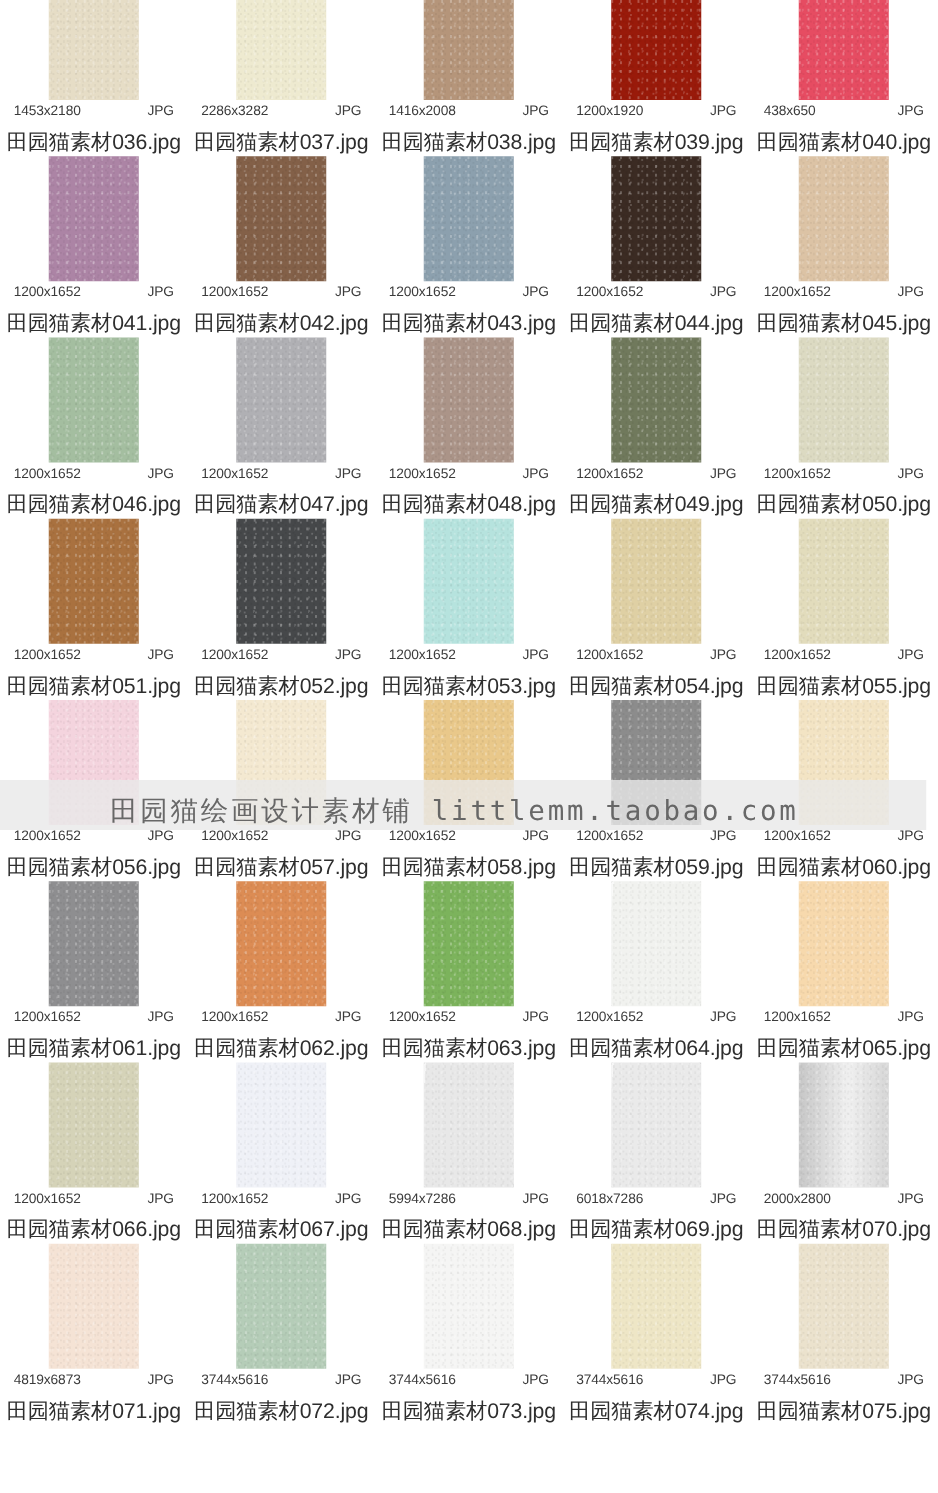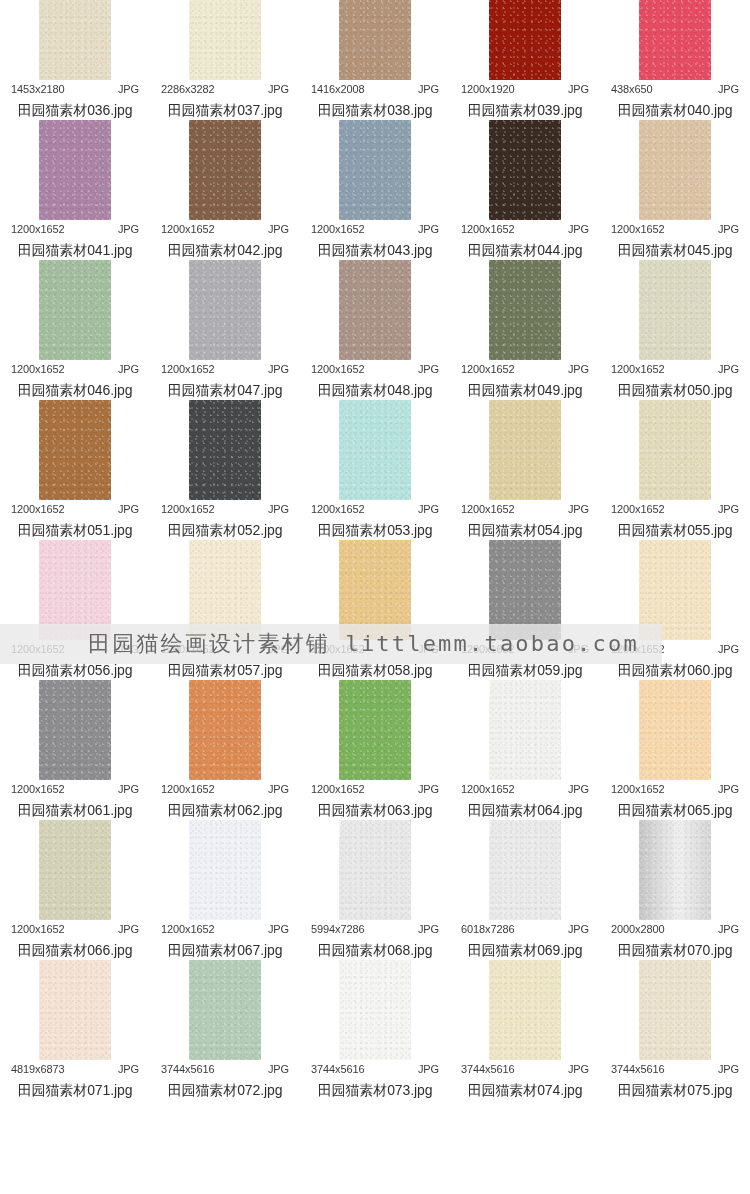--- a/index.html
+++ b/index.html
@@ -106,36 +106,36 @@
     font-size: 11px;
     color: #3b3b3b;
     letter-spacing: -0.1px;
     margin-top: 3px;
     white-space: nowrap;
   }
   .meta .dims { }
   .meta .fmt { }
 
   .fname {
-    font-size: 14px;
+    font-size: 17px;
     color: #2e2e2e;
     margin-top: 7px;
     white-space: nowrap;
     letter-spacing: -0.1px;
   }
 
   #watermark {
     position: absolute;
     left: 0;
     top: 624px;
-    width: 662px;
+    width: 741px;
     height: 40px;
     background: rgba(233,233,233,0.80);
     display: flex;
-    align-items: center;
+    align-items: flex-end;
     pointer-events: none;
     z-index: 50;
   }
   #watermark .wm-text {
     margin-left: 88px;
     font-size: 22px;
     letter-spacing: 2.2px;
     color: #5d5d5d;
     font-family: "DejaVu Sans Mono", "Liberation Mono", monospace;
     white-space: nowrap;

